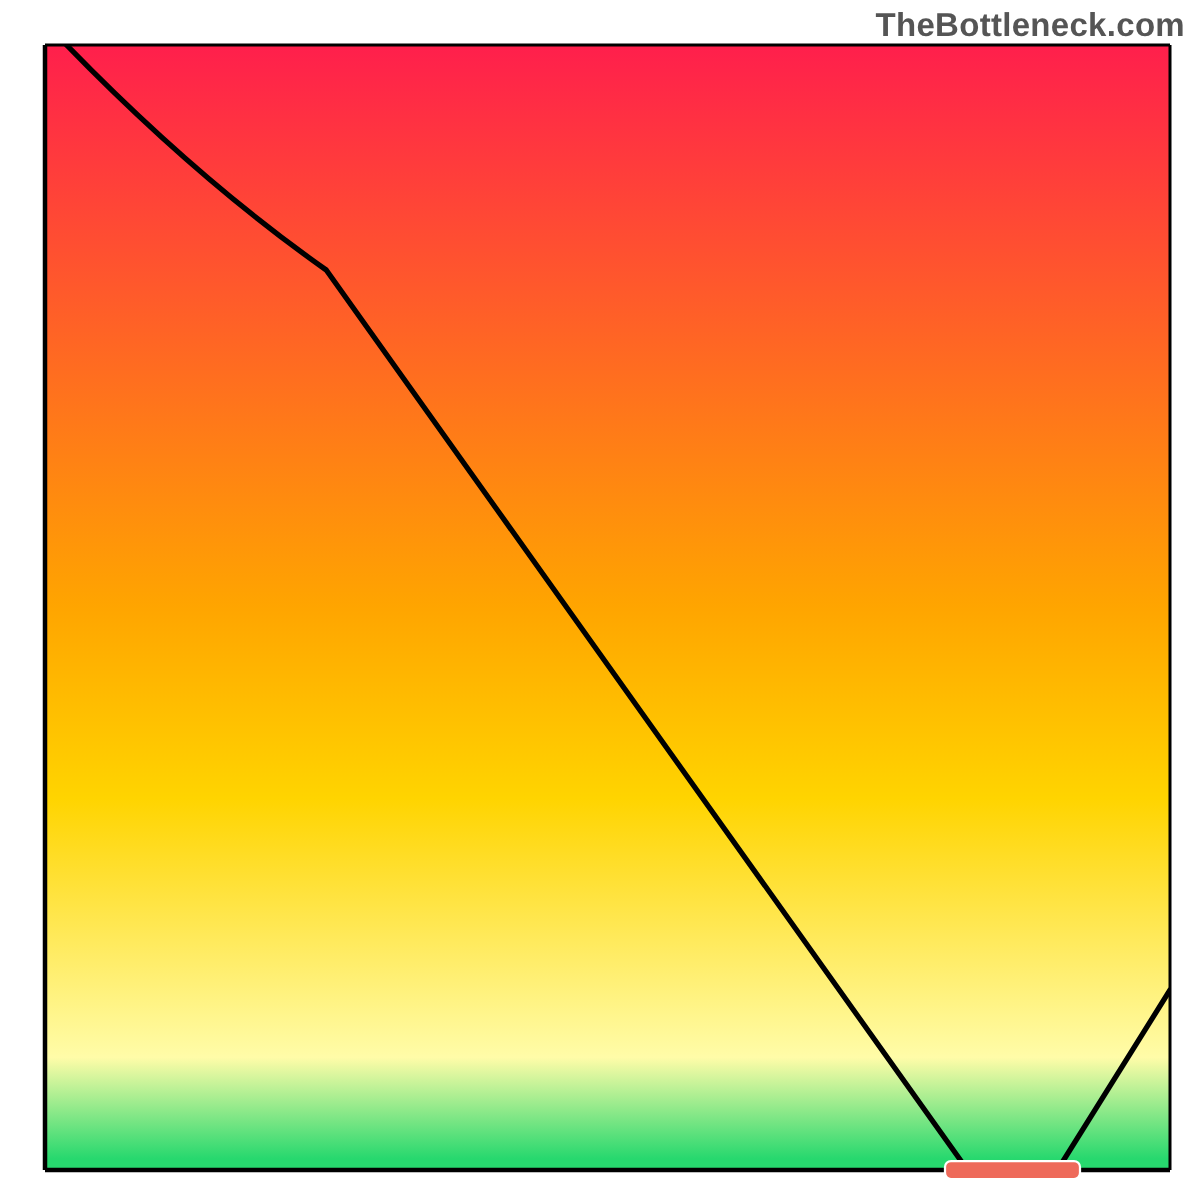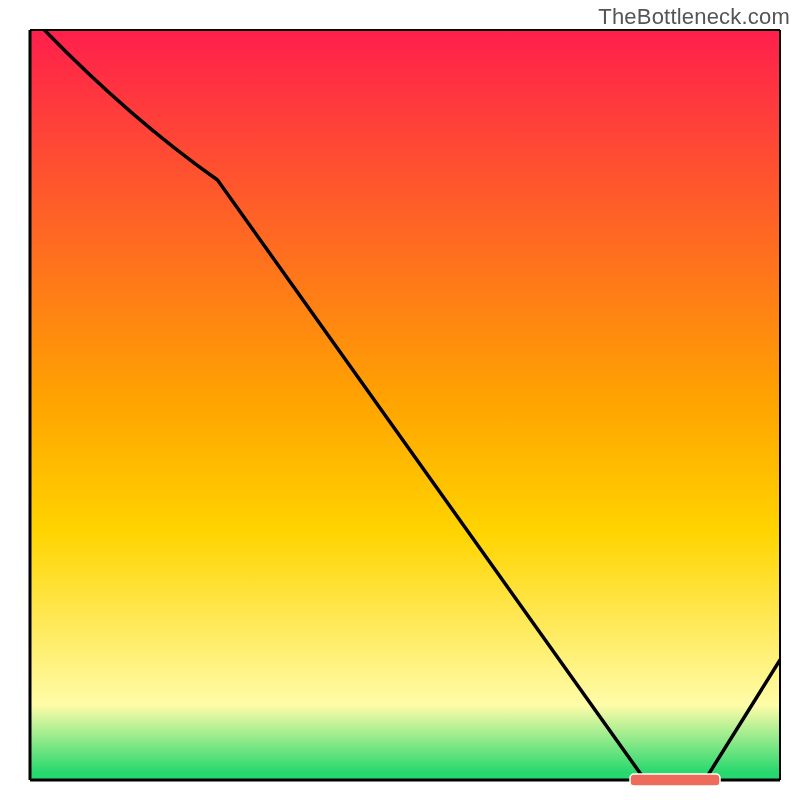--- a/index.html
+++ b/index.html
@@ -13,21 +13,21 @@
   .wrap {
     position: relative;
     width: 800px;
     height: 800px;
   }
   .watermark {
     position: absolute;
     top: 4px;
     right: 10px;
     font-size: 22px;
-    font-weight: normal;
+    font-weight: bold;
     color: #555555;
     letter-spacing: 0.2px;
   }
   svg {
     position: absolute;
     top: 0;
     left: 0;
   }
 </style>
 </head>

